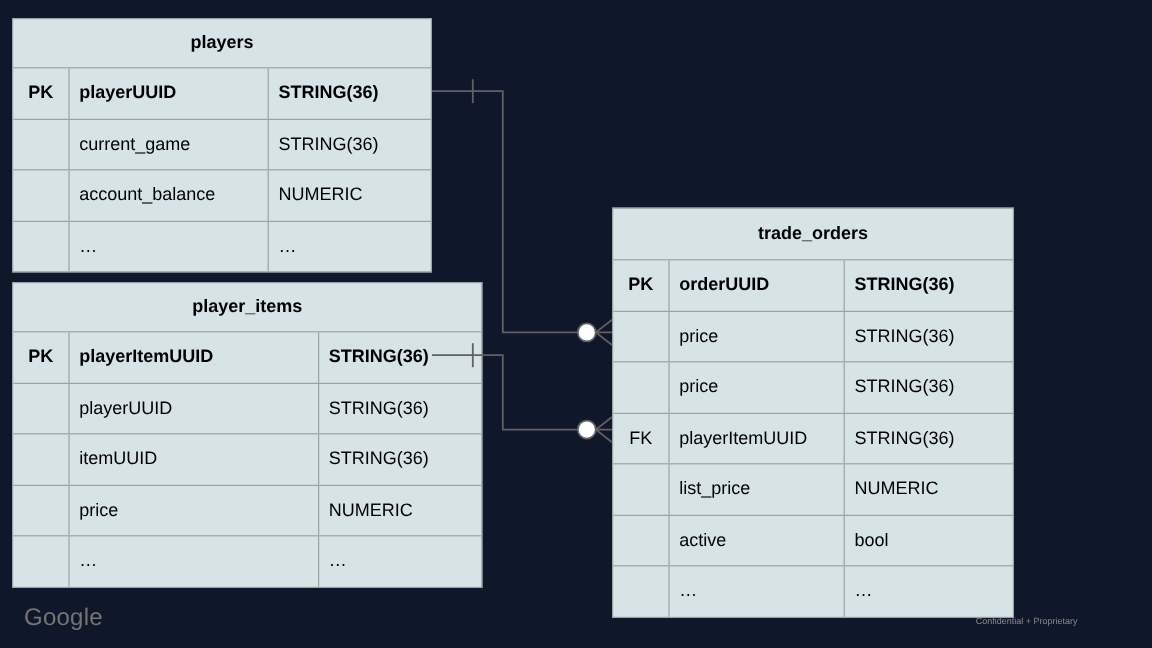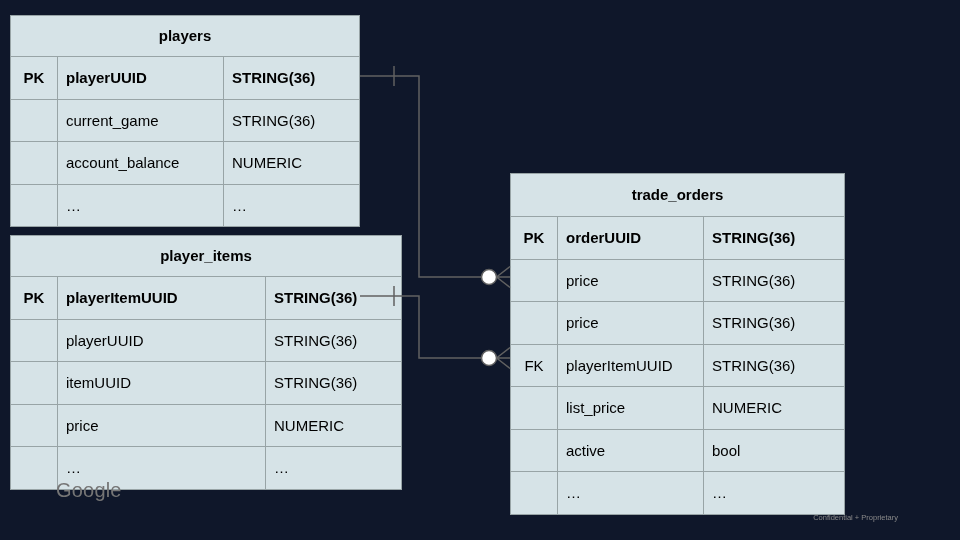--- a/index.html
+++ b/index.html
@@ -48,25 +48,24 @@
   svg.connectors{
     position:absolute;
     left:0;top:0;
     width:960px;height:540px;
     pointer-events:none;
   }
 
   .google-logo{
     position:absolute;
     left:20px;
-    top:479px;
+    top:504px;
     font-size:20px;
     color:var(--logo);
     letter-spacing:0.2px;
-    margin-left:36px;
   }
   .confidential{
     position:absolute;
     right:62px;
     top:513px;
     font-size:7.5px;
     color:var(--footer);
   }
 </style>
 </head>

